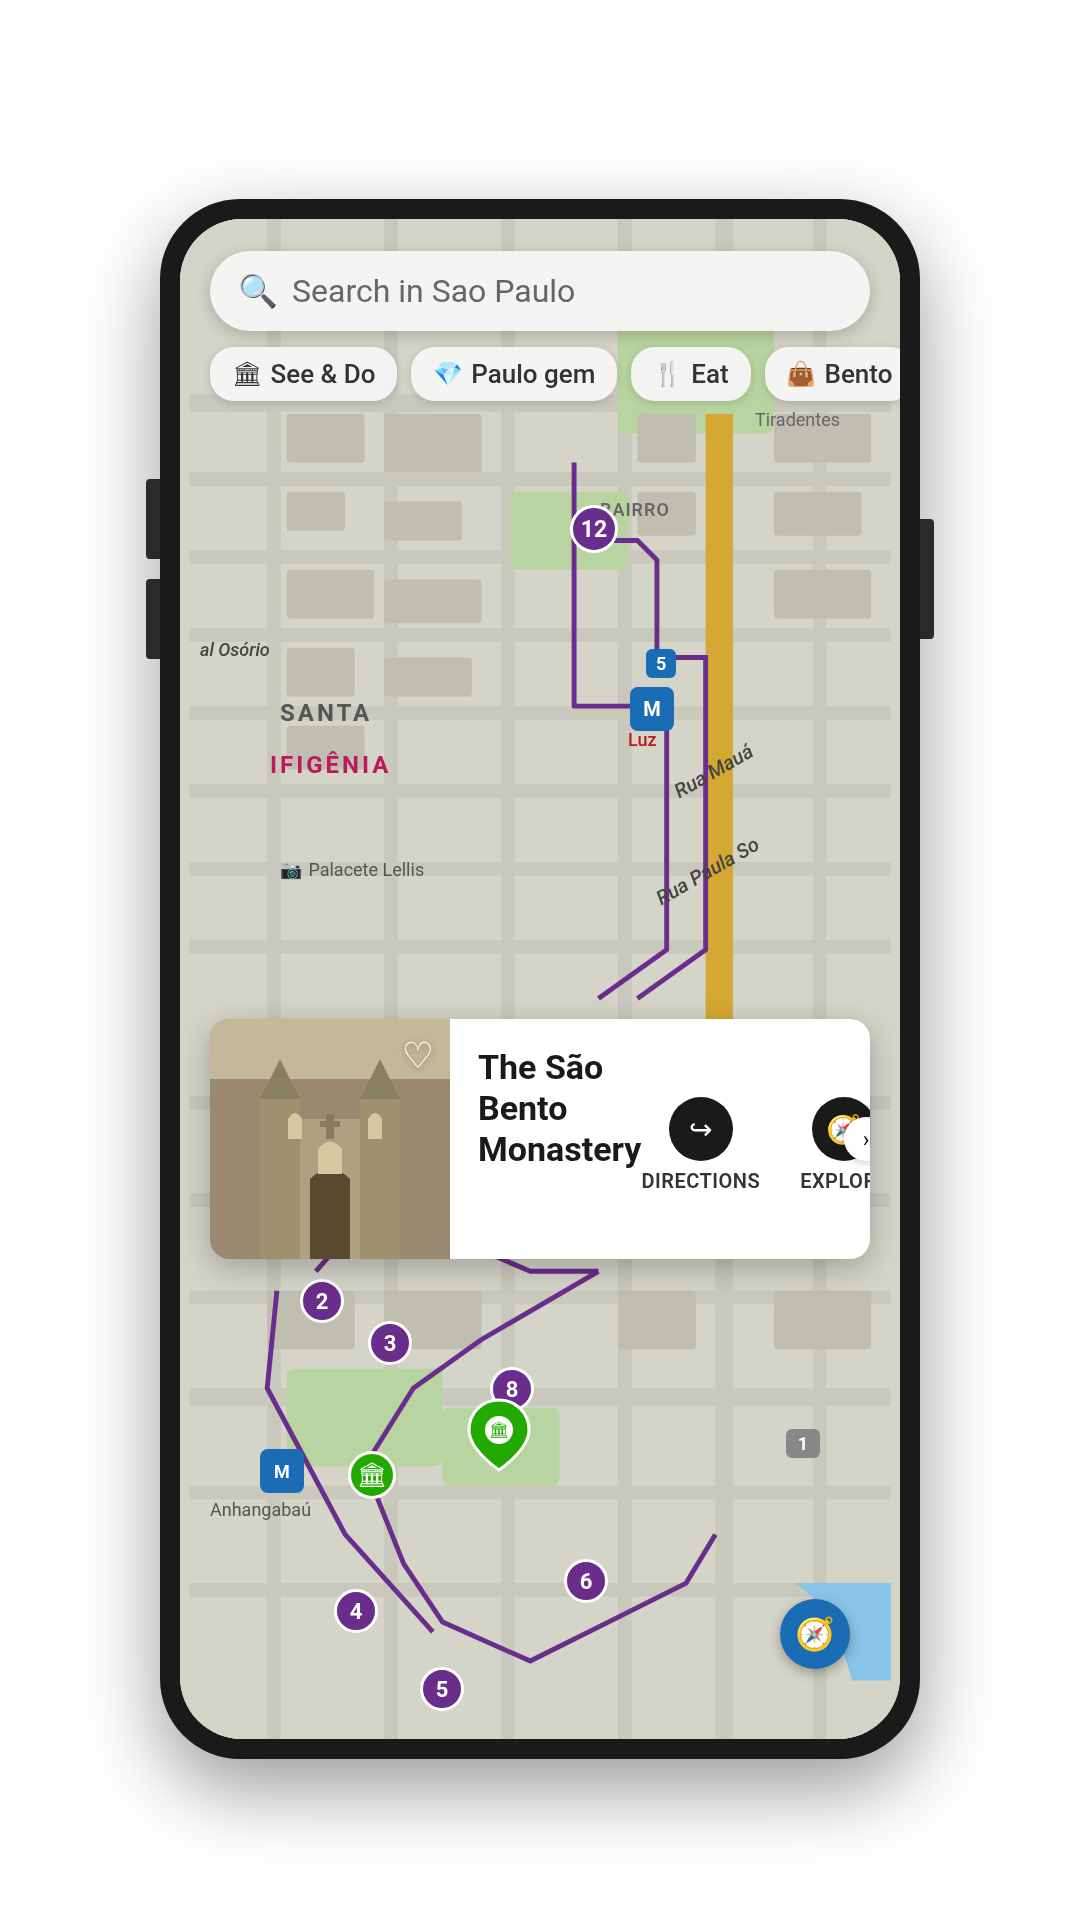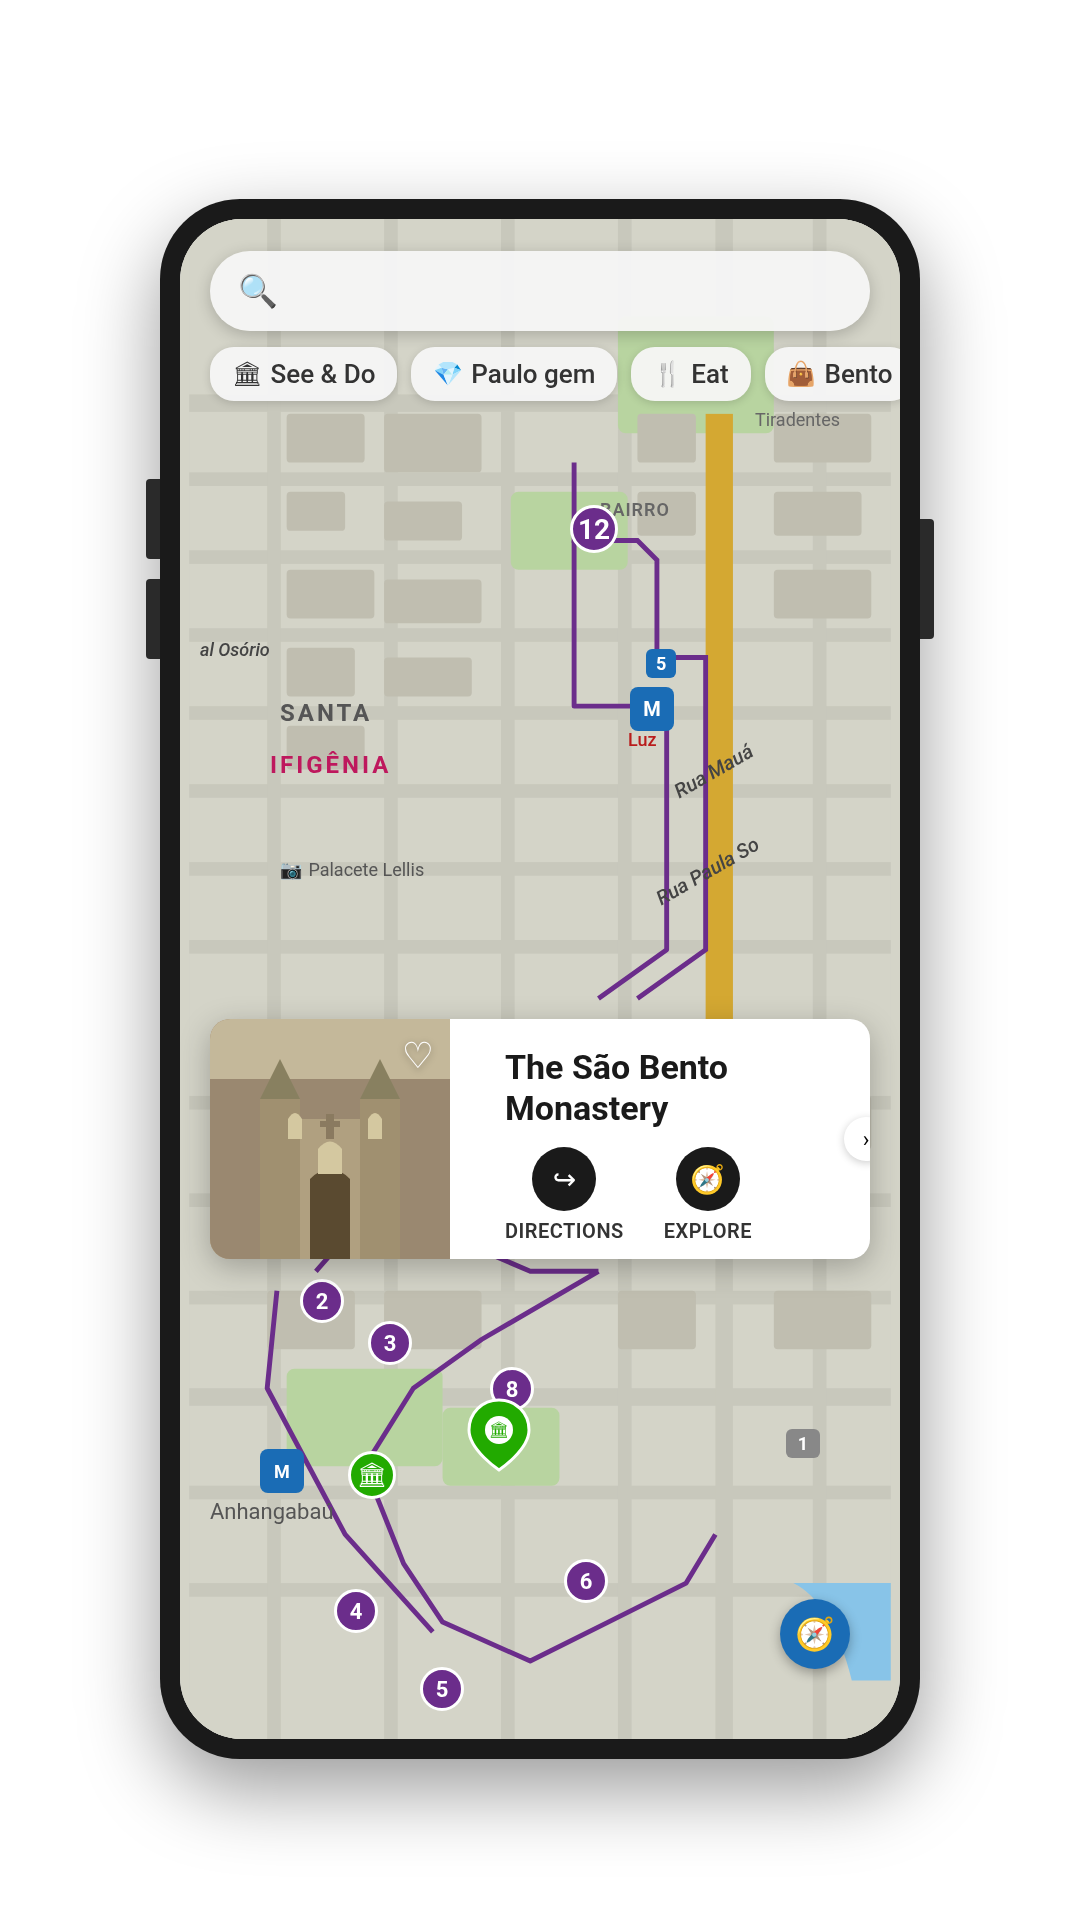--- a/index.html
+++ b/index.html
@@ -230,23 +230,21 @@
       top: 16px;
       right: 16px;
       font-size: 36px;
       color: white;
       text-shadow: 0 2px 6px rgba(0,0,0,0.5);
     }
     .card-content {
       flex: 1;
       padding: 28px 28px 16px;
       display: flex;
-      flex-direction: column;
       justify-content: space-between;
-      margin-left: 27px;
     }
     .card-title {
       font-size: 34px;
       font-weight: 700;
       color: #1a1a1a;
       line-height: 1.2;
     }
     .card-actions {
       display: flex;
       gap: 40px;
@@ -384,27 +382,27 @@
       <div style="position:absolute; right:60px; top:190px; font-size:18px; color:#666;">Tiradentes</div>
 
       <div style="position:absolute; left:420px; top:280px; font-size:18px; color:#666; font-weight:600; letter-spacing:1px;">BAIRRO</div>
 
       <div style="position:absolute; left:448px; top:510px; font-size:18px; color:#b91c1c; font-weight:500;">Luz</div>
 
       <div style="position:absolute; left:100px; top:640px; font-size:18px; color:#555;">
         <span style="margin-right:6px;">📷</span>Palacete Lellis
       </div>
 
-      <div style="position:absolute; left:30px; top:1280px; font-size:22px; color:#555;">Anhangabaú</div>
+      <div style="position:absolute; left:30px; top:1280px; font-size:18px; color:#555;">Anhangabaú</div>
 
       <div class="metro-icon" style="left:450px; top:468px;">M</div>
 
       <div class="transit-badge" style="left:466px; top:430px;">5</div>
 
-      <div class="marker" style="left:390px; top:286px; font-size:28px; width:48px; height:48px;">12</div>
+      <div class="marker" style="left:390px; top:286px; font-size:23px; width:48px; height:48px;">12</div>
       <div class="marker" style="left:120px; top:1060px;">2</div>
       <div class="marker" style="left:188px; top:1102px;">3</div>
       <div class="marker" style="left:154px; top:1370px;">4</div>
       <div class="marker" style="left:240px; top:1448px;">5</div>
       <div class="marker" style="left:384px; top:1340px;">6</div>
       <div class="marker" style="left:310px; top:1148px;">8</div>
 
       <div style="position:absolute; left:284px; top:1176px;">
         <svg width="70" height="80" viewBox="0 0 70 80">
           <path d="M35 5 C18 5 5 18 5 35 C5 55 35 75 35 75 C35 75 65 55 65 35 C65 18 52 5 35 5Z" fill="#22aa00" stroke="white" stroke-width="3"></path>
@@ -422,20 +420,21 @@
       </div>
 
       <div style="position:absolute; left:80px; top:1230px; width:44px; height:44px; background:#1a6cb5; border-radius:8px; display:flex; align-items:center; justify-content:center; color:white; font-size:18px; font-weight:700;">M</div>
 
       <div style="position:absolute; left:168px; top:1232px; width:48px; height:48px; background:#22aa00; border-radius:50%; display:flex; align-items:center; justify-content:center; color:white; font-size:24px; border:3px solid white;">🏛</div>
 
       <div class="transit-badge" style="right:80px; top:1210px; background:#888; color:white; padding:4px 12px; border-radius:6px; font-size:18px; font-weight:700; position:absolute;">1</div>
 
       <div class="search-bar">
         <span class="search-icon-circle">🔍</span>
+        <span class="search-text">Search in Sao Paulo</span>
       </div>
 
       <div class="filter-chips">
         <div class="chip">
           <span class="chip-icon">🏛</span>
           <span>See &amp; Do</span>
         </div>
         <div class="chip">
           <span class="chip-icon">💎</span>
           <span>Paulo gem</span>

